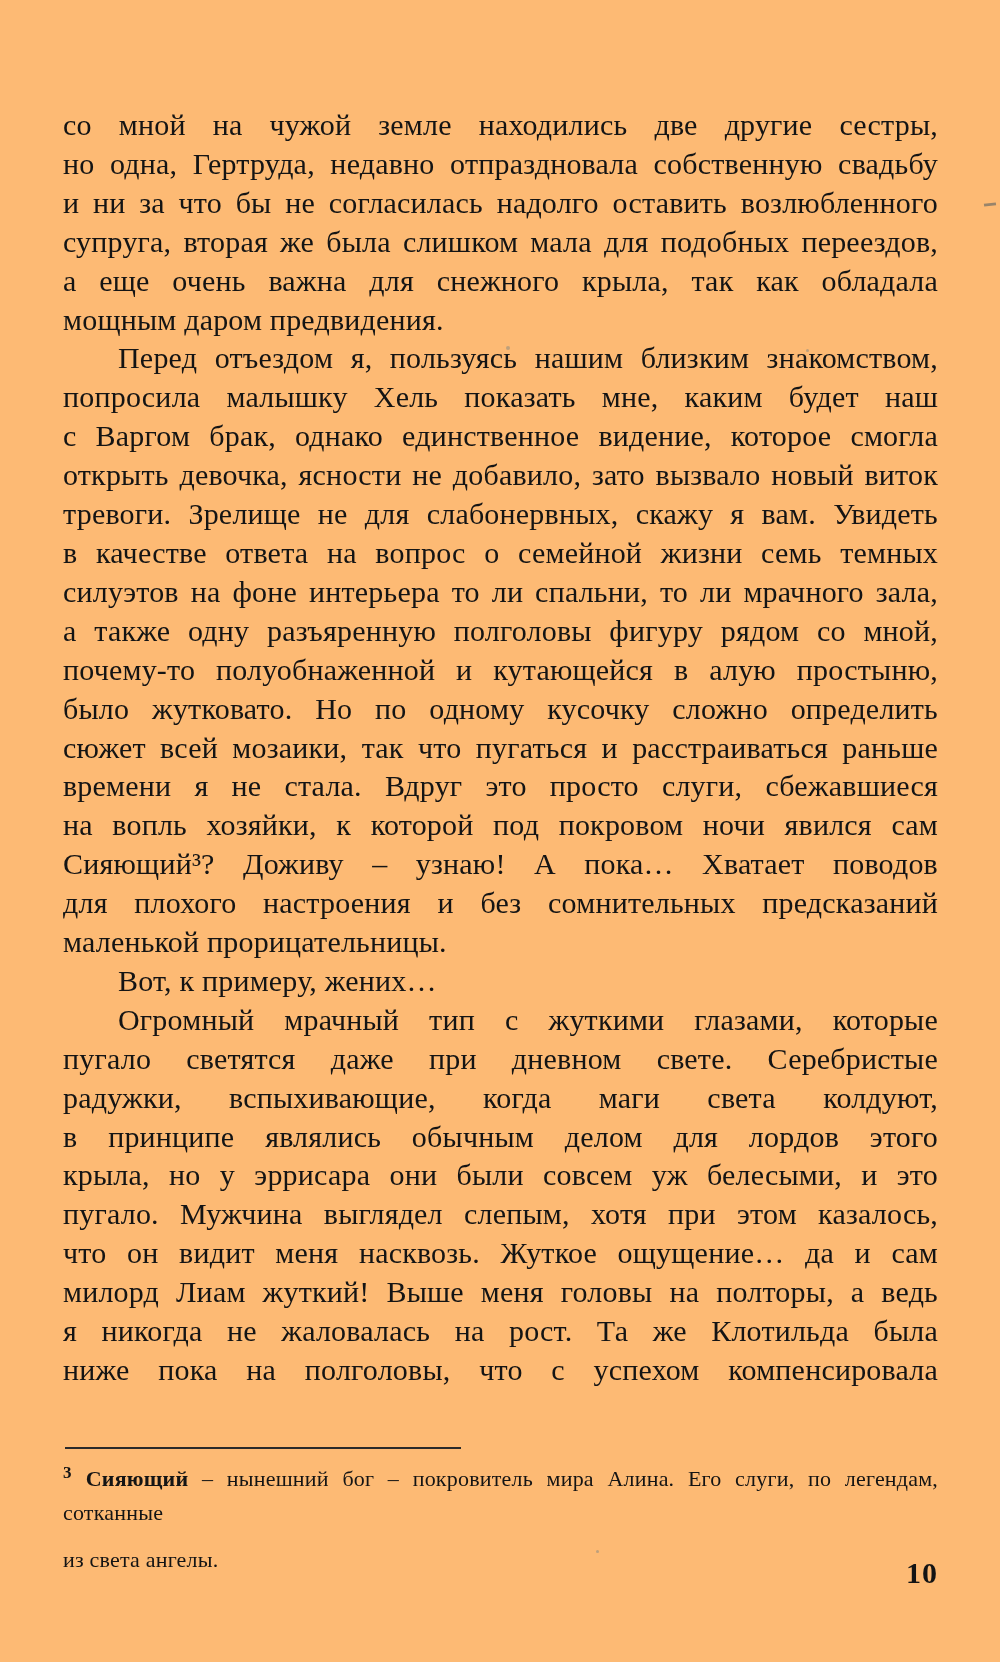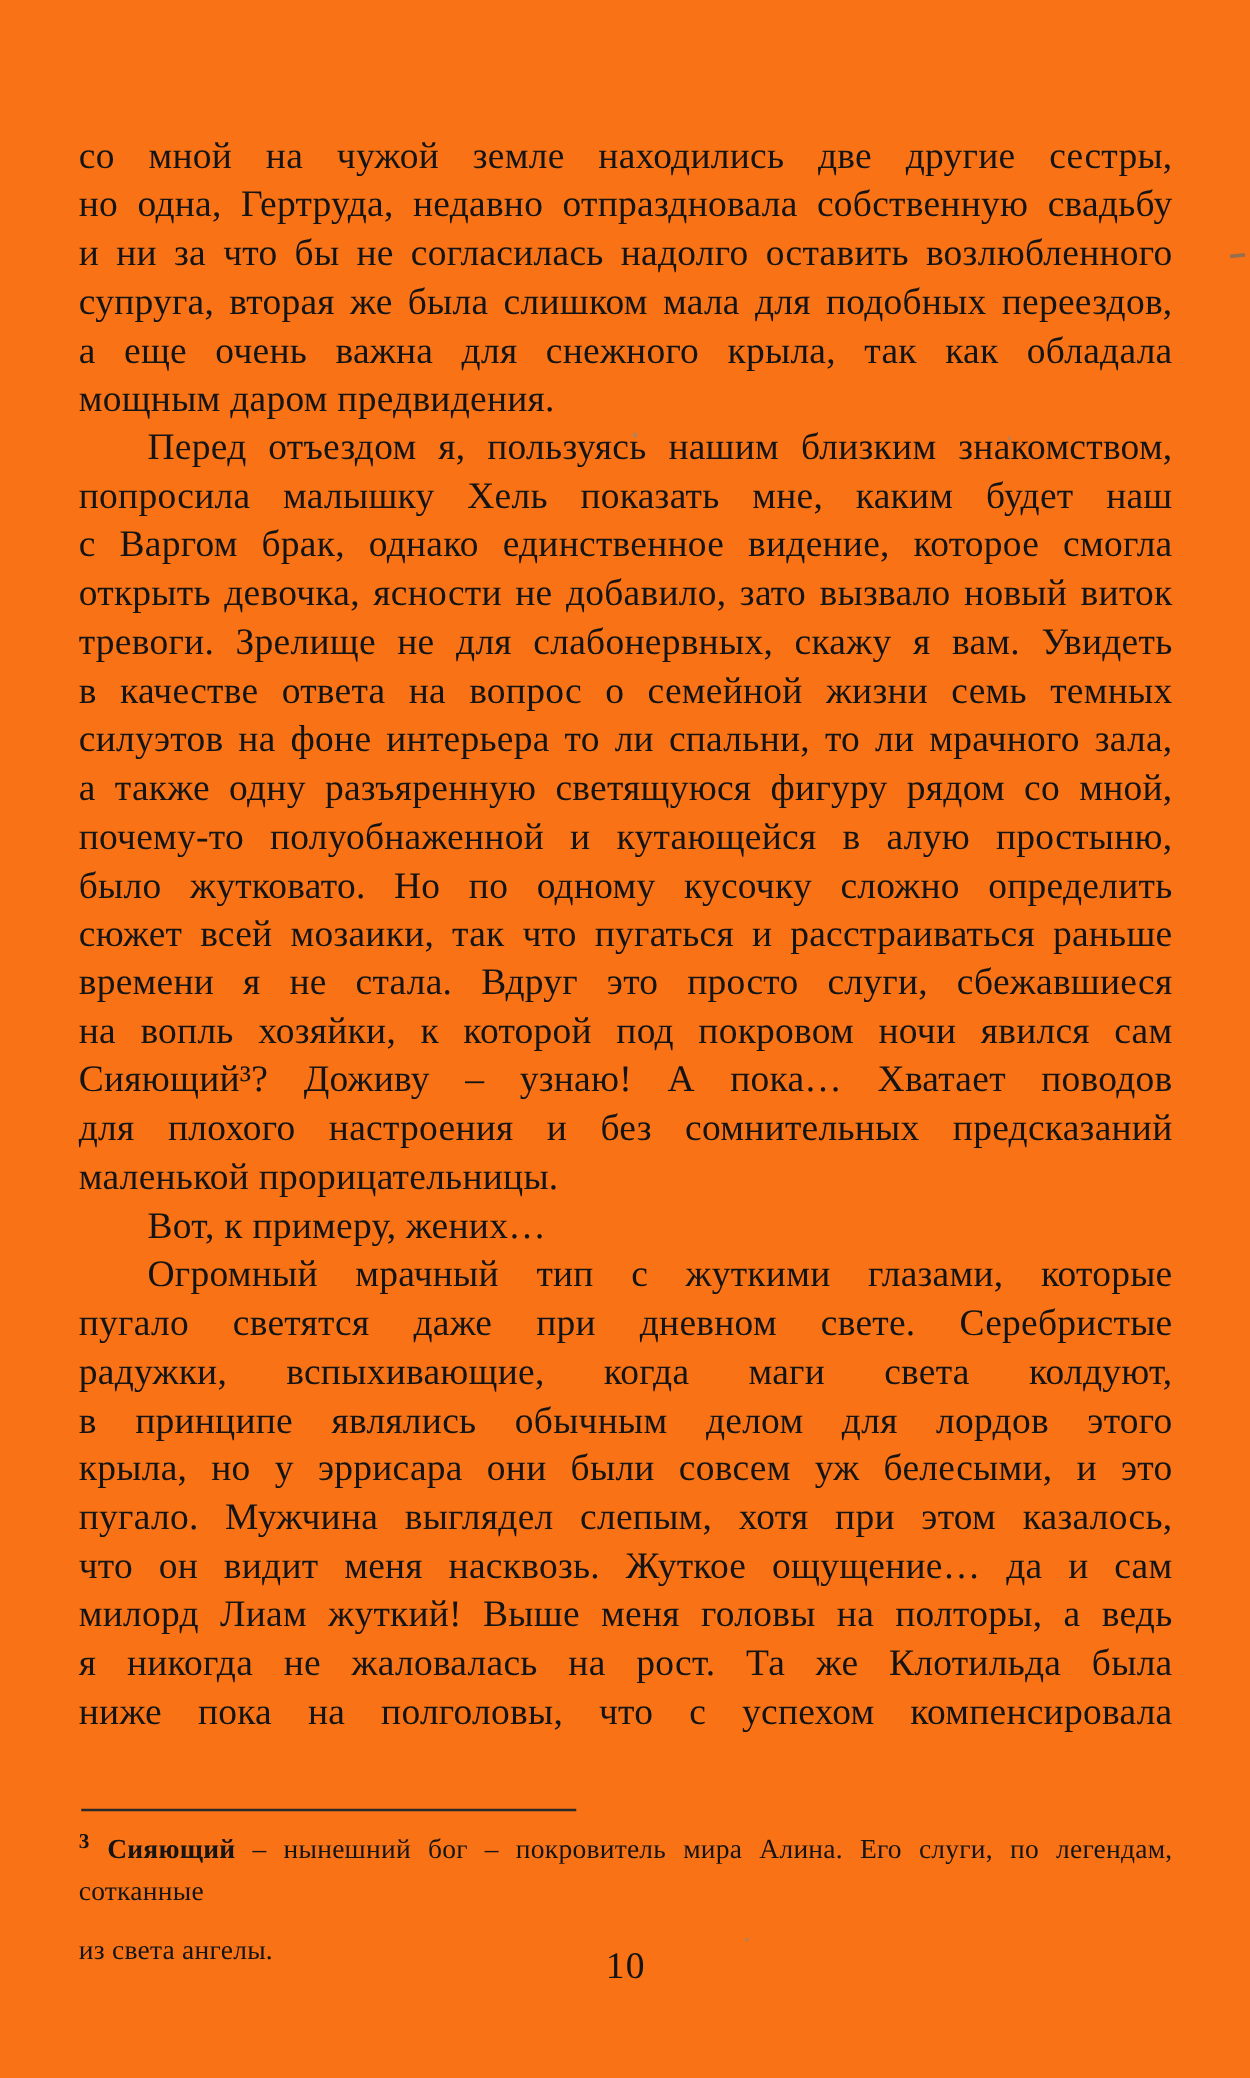--- a/index.html
+++ b/index.html
@@ -11,21 +11,21 @@
     width: 1000px;
     height: 1662px;
     position: relative;
     font-family: "Liberation Serif", serif;
     color: #141414;
     overflow: hidden;
   }
   .page {
     position: absolute;
     inset: 0;
-    background: #f97316;
+    background: #fdba74;
   }
   .text-block {
     position: absolute;
     left: 63px;
     top: 106px;
     width: 875px;
   }
   .line {
     font-size: 30px;
     line-height: 38.9px;
@@ -71,23 +71,24 @@
     margin-right: 14px;
   }
   .fn-term {
     font-weight: 700;
   }
   .page-number {
     position: absolute;
     left: 63px;
     top: 1556px;
     width: 875px;
-    text-align: center;
+    text-align: right;
     font-size: 30px;
     letter-spacing: 1px;
+    font-weight: bold;
   }
   
   .speck {
     position: absolute;
     background: #8a8a82;
     border-radius: 50%;
     opacity: 0.55;
   }
   .speck.s1 { left: 506px; top: 346px; width: 4px; height: 4px; }
   .speck.s2 { left: 806px; top: 349px; width: 3px; height: 3px; }
@@ -115,21 +116,21 @@
       <div class="line">супруга, вторая же была слишком мала для подобных переездов,</div>
       <div class="line">а еще очень важна для снежного крыла, так как обладала</div>
       <div class="line para-end">мощным даром предвидения.</div>
       <div class="line indent">Перед отъездом я, пользуясь нашим близким знакомством,</div>
       <div class="line">попросила малышку Хель показать мне, каким будет наш</div>
       <div class="line">с Варгом брак, однако единственное видение, которое смогла</div>
       <div class="line">открыть девочка, ясности не добавило, зато вызвало новый виток</div>
       <div class="line">тревоги. Зрелище не для слабонервных, скажу я вам. Увидеть</div>
       <div class="line">в качестве ответа на вопрос о семейной жизни семь темных</div>
       <div class="line">силуэтов на фоне интерьера то ли спальни, то ли мрачного зала,</div>
-      <div class="line">а также одну разъяренную светящуюся фигуру рядом со мной,</div>
+      <div class="line">а также одну разъяренную полголовы фигуру рядом со мной,</div>
       <div class="line">почему-то полуобнаженной и кутающейся в алую простыню,</div>
       <div class="line">было жутковато. Но по одному кусочку сложно определить</div>
       <div class="line">сюжет всей мозаики, так что пугаться и расстраиваться раньше</div>
       <div class="line">времени я не стала. Вдруг это просто слуги, сбежавшиеся</div>
       <div class="line">на вопль хозяйки, к которой под покровом ночи явился сам</div>
       <div class="line">Сияющий³? Доживу – узнаю! А пока… Хватает поводов</div>
       <div class="line">для плохого настроения и без сомнительных предсказаний</div>
       <div class="line para-end">маленькой прорицательницы.</div>
       <div class="line indent para-end">Вот, к примеру, жених…</div>
       <div class="line indent">Огромный мрачный тип с жуткими глазами, которые</div>

